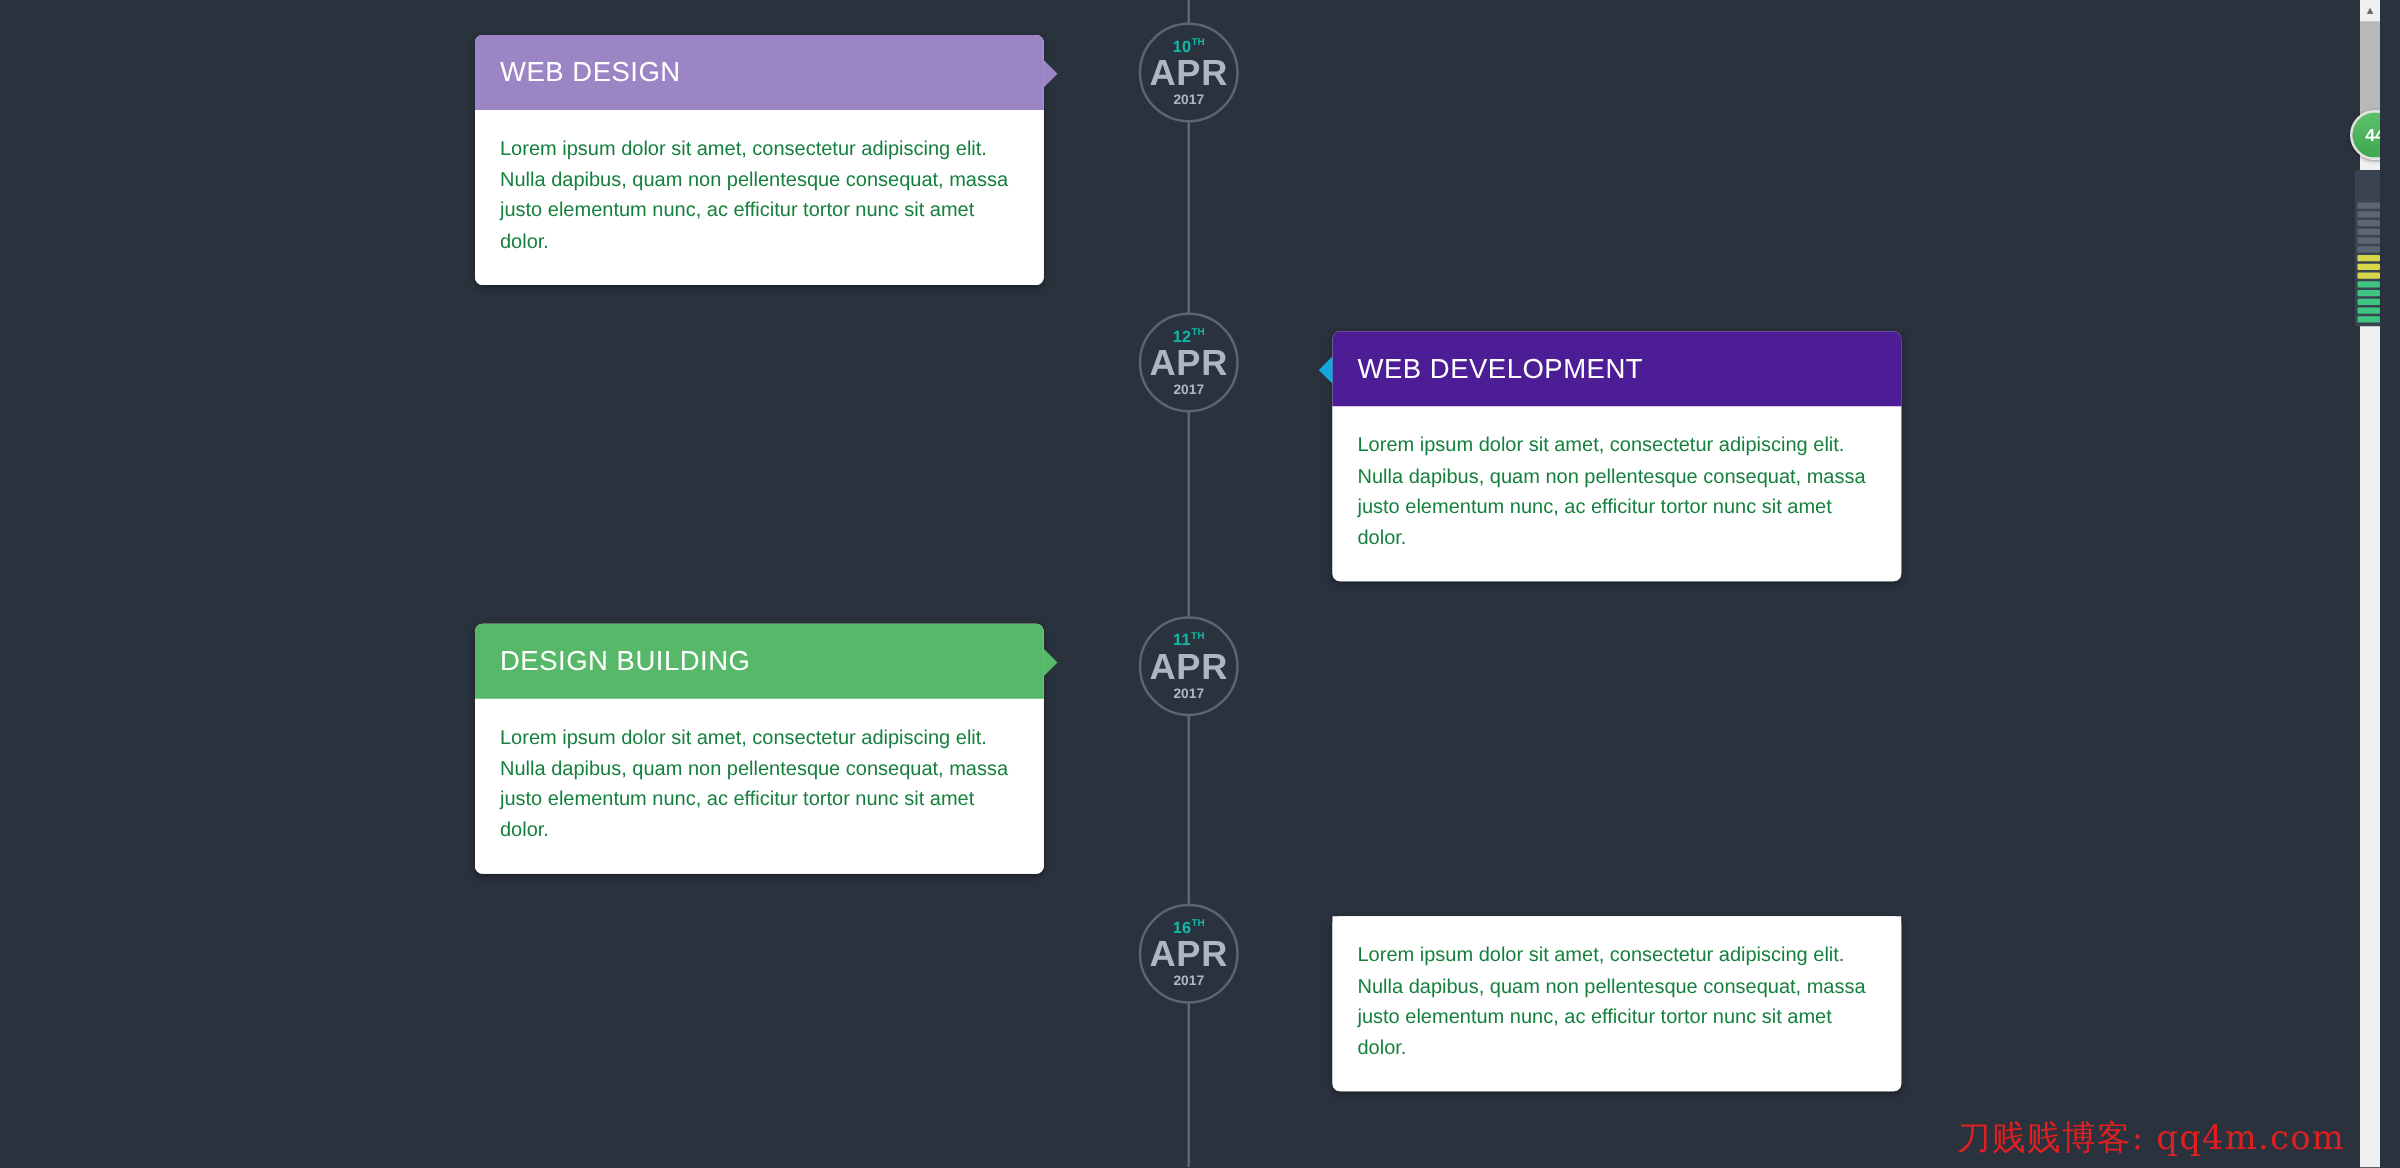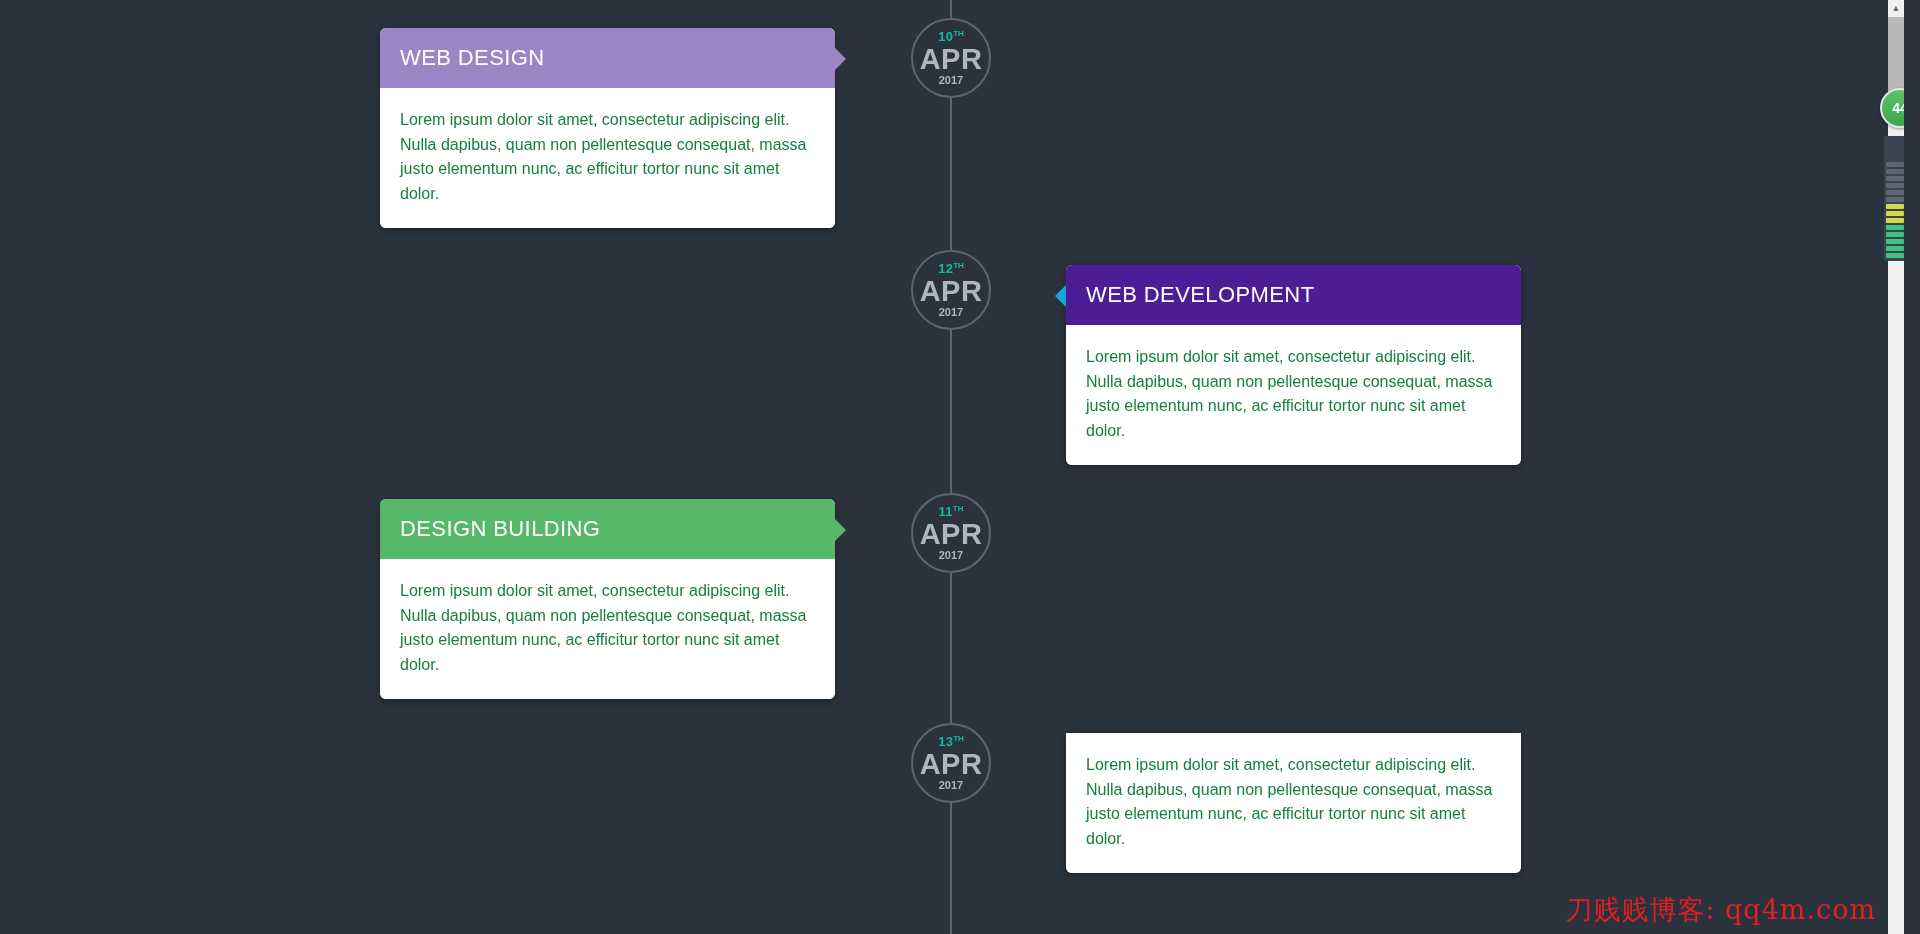--- a/index.html
+++ b/index.html
@@ -269,21 +269,21 @@
         <div class="date-day"><span>11</span><sup>TH</sup></div>
         <div class="date-month">APR</div>
         <div class="date-year">2017</div>
       </div>
       <div class="card right" style="top: 733px;">
         <div class="card-body">
           <p class="card-text">Lorem ipsum dolor sit amet, consectetur adipiscing elit. Nulla dapibus, quam non pellentesque consequat, massa justo elementum nunc, ac efficitur tortor nunc sit amet dolor.</p>
         </div>
       </div>
       <div class="date-badge" style="top: 723px;">
-        <div class="date-day"><span>13</span><sup>TH</sup></div>
+        <div class="date-day"><span>16</span><sup>TH</sup></div>
         <div class="date-month">APR</div>
         <div class="date-year">2017</div>
       </div>
     </div>
 
   <div class="side-widget">
     <div class="side-badge">44</div>
     <div class="side-meter" id="side-meter">
         <div class="meter-seg on-green"></div>
         <div class="meter-seg on-green"></div>

